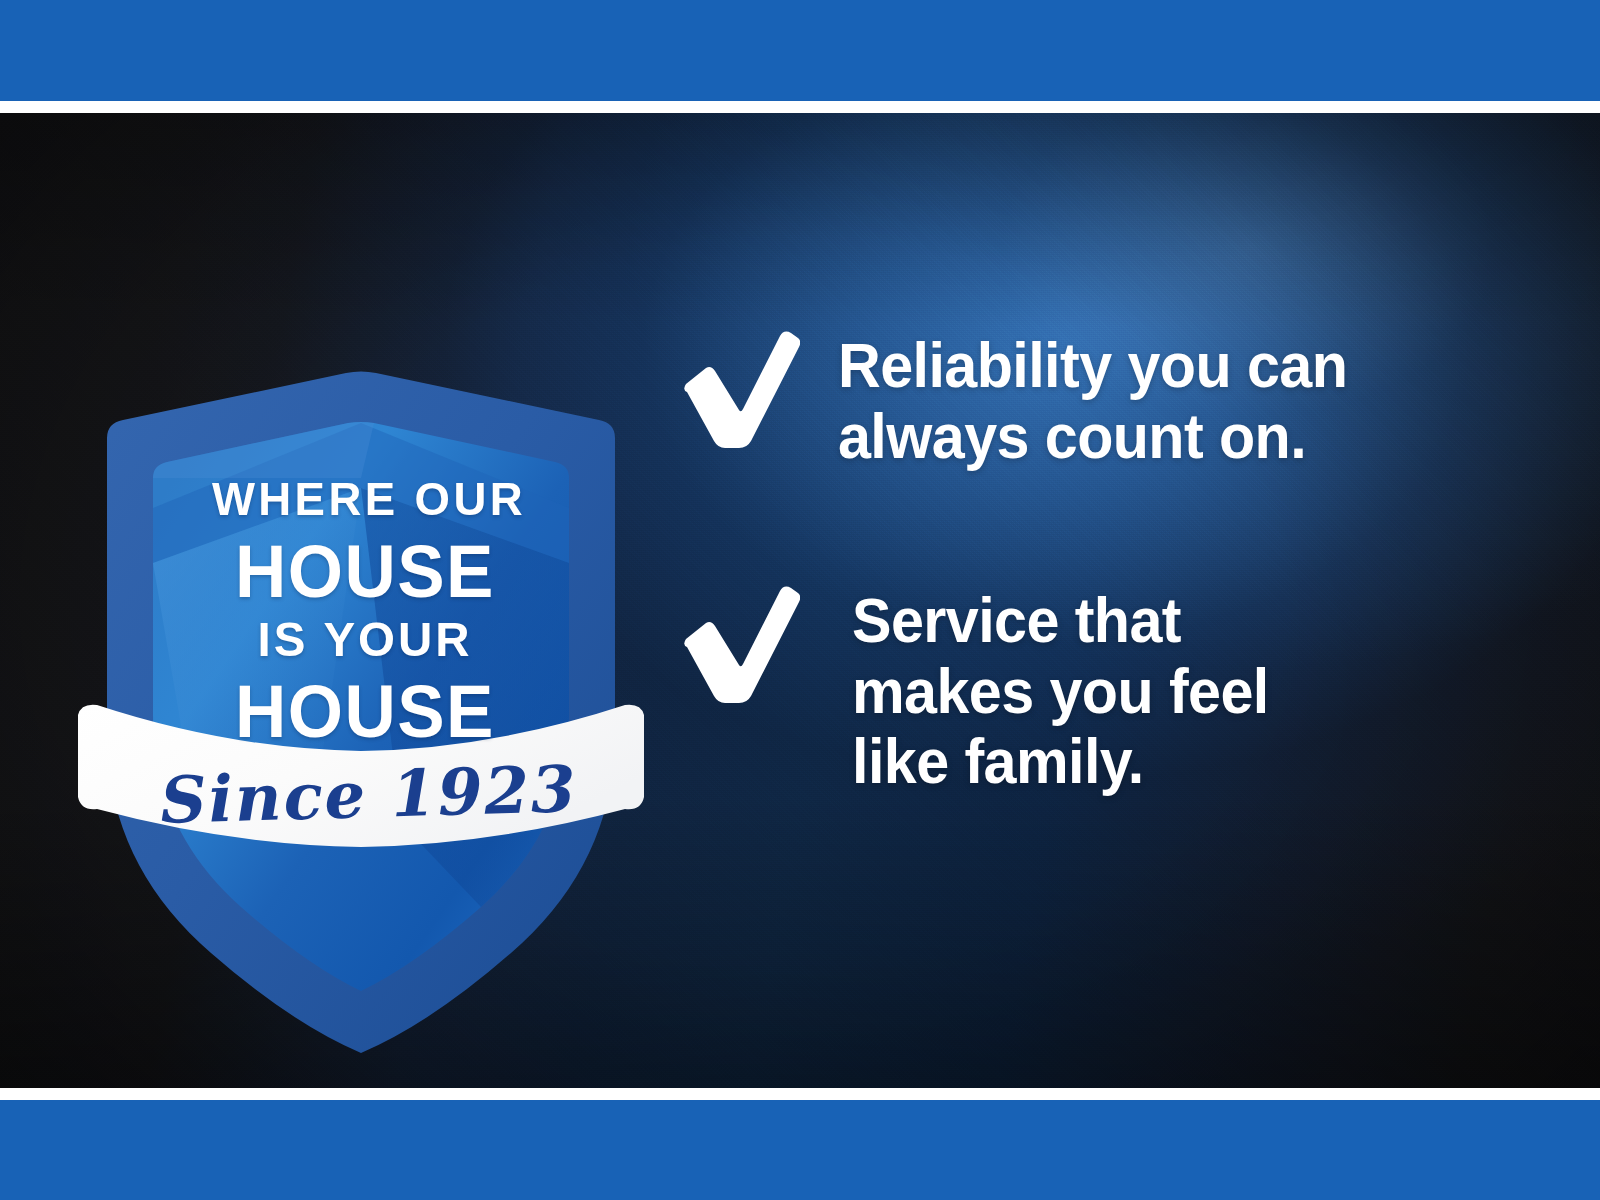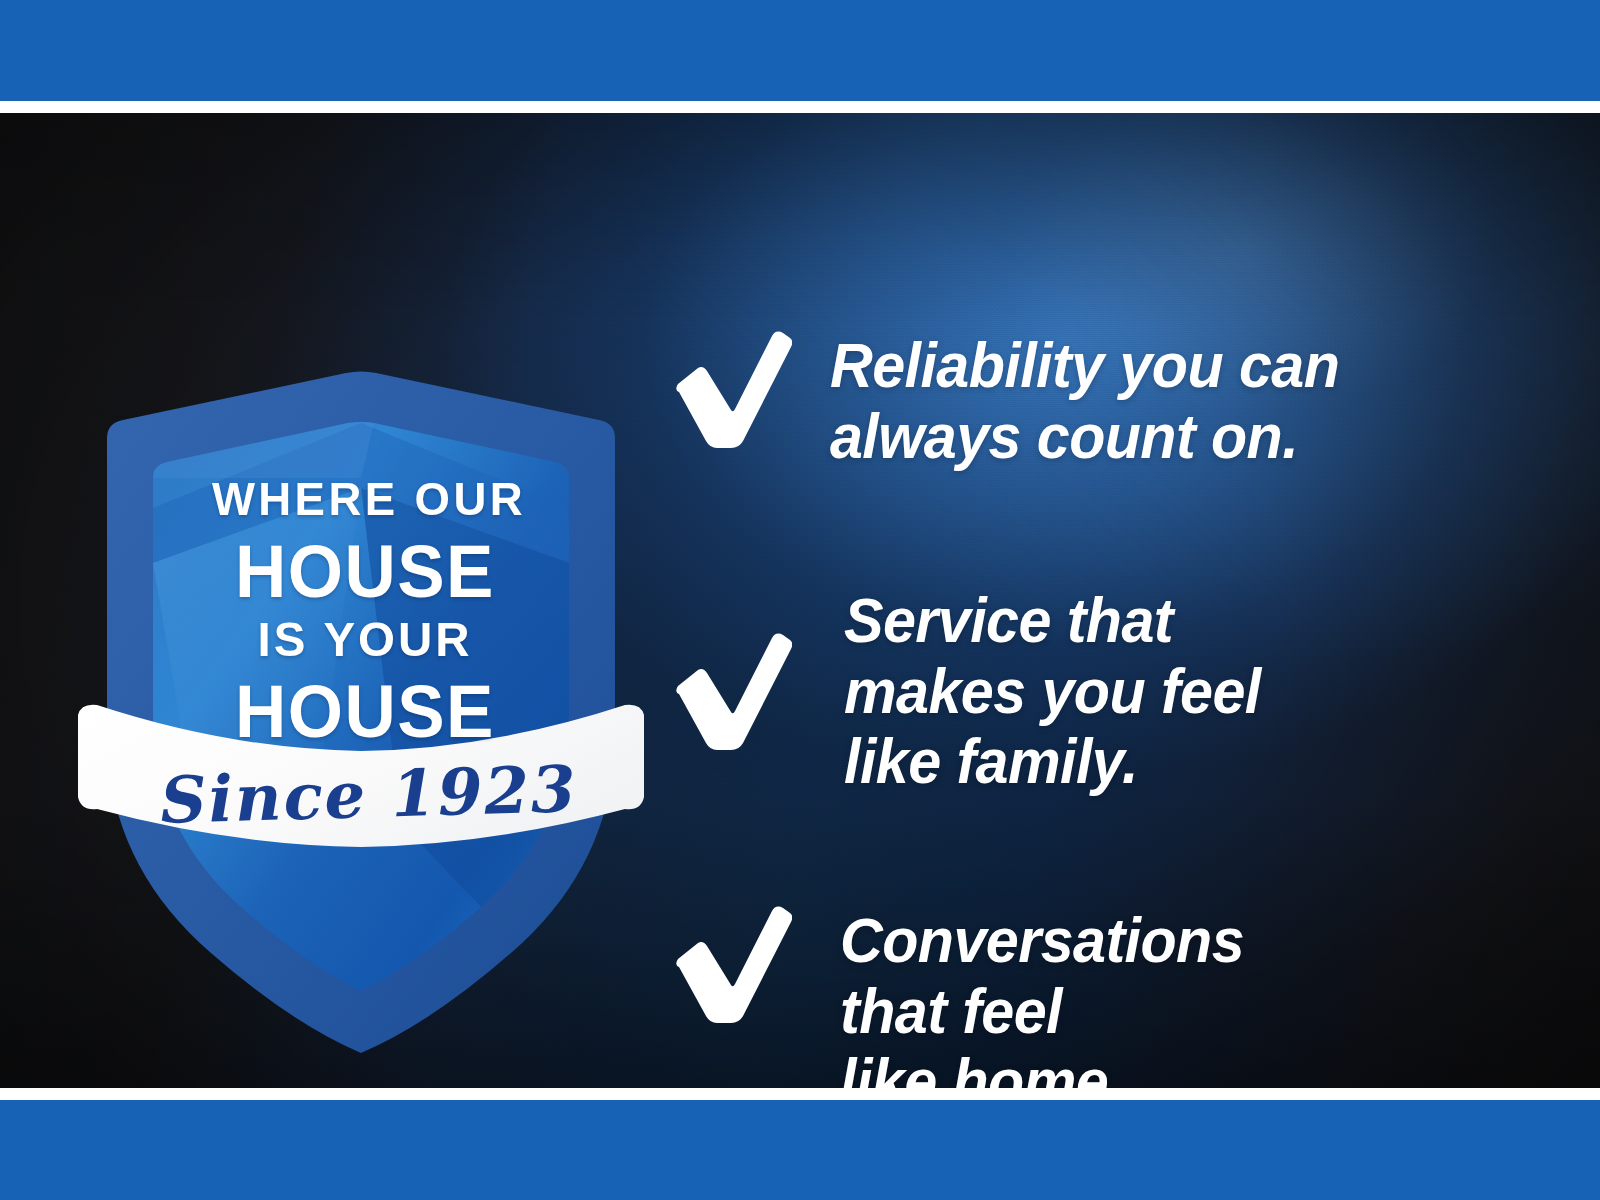--- a/index.html
+++ b/index.html
@@ -139,28 +139,27 @@
   
   #bullets {
     position: absolute;
     left: 660px;
     top: 113px;
     width: 900px;
     height: 975px;
   }
   .bullet-row {
     position: absolute;
-    left: 0;
+    left: 8px;
     width: 900px;
     display: flex;
     align-items: flex-start;
-    font-style: italic;
   }
   #bullet-row-0 { top: 100px; }
-  #bullet-row-1 { top: 355px; align-items: center; }
+  #bullet-row-1 { top: 355px; }
   #bullet-row-2 { top: 675px; }
 
   .check-icon {
     flex: 0 0 auto;
     width: 132px;
     height: 120px;
     margin-top: 2px;
   }
   .bullet-text {
     flex: 1 1 auto;
@@ -296,30 +295,20 @@
         <svg class="check-icon" viewBox="0 0 132 120">
           <path d="M 19 64 Q 14 62 18 56 L 38 40 Q 43 37 47 43 L 71 82 Q 73 85 75 81
                    L 112 8 Q 116 1 123 5 L 130 10 Q 134 13 131 19 L 83 113
                    Q 79 120 71 120 L 57 120 Q 50 120 46 113 Z" fill="#FFFFFF"></path>
         </svg>
         <div class="bullet-text" id="bullet-text-1">Service that
 makes you feel
 like family.</div>
       </div>
 
-      <div class="bullet-row" id="bullet-row-2">
-        <svg class="check-icon" viewBox="0 0 132 120">
-          <path d="M 19 64 Q 14 62 18 56 L 38 40 Q 43 37 47 43 L 71 82 Q 73 85 75 81
-                   L 112 8 Q 116 1 123 5 L 130 10 Q 134 13 131 19 L 83 113
-                   Q 79 120 71 120 L 57 120 Q 50 120 46 113 Z" fill="#FFFFFF"></path>
-        </svg>
-        <div class="bullet-text" id="bullet-text-2">Conversations
-that feel
-like home.</div>
-      </div>
 
     </div>
   </div>
 
   <div id="white-gap-bottom" class="white-gap"></div>
   <div id="brand-bar-bottom" class="brand-bar"></div>
 
 </div>
 
 </body></html>

